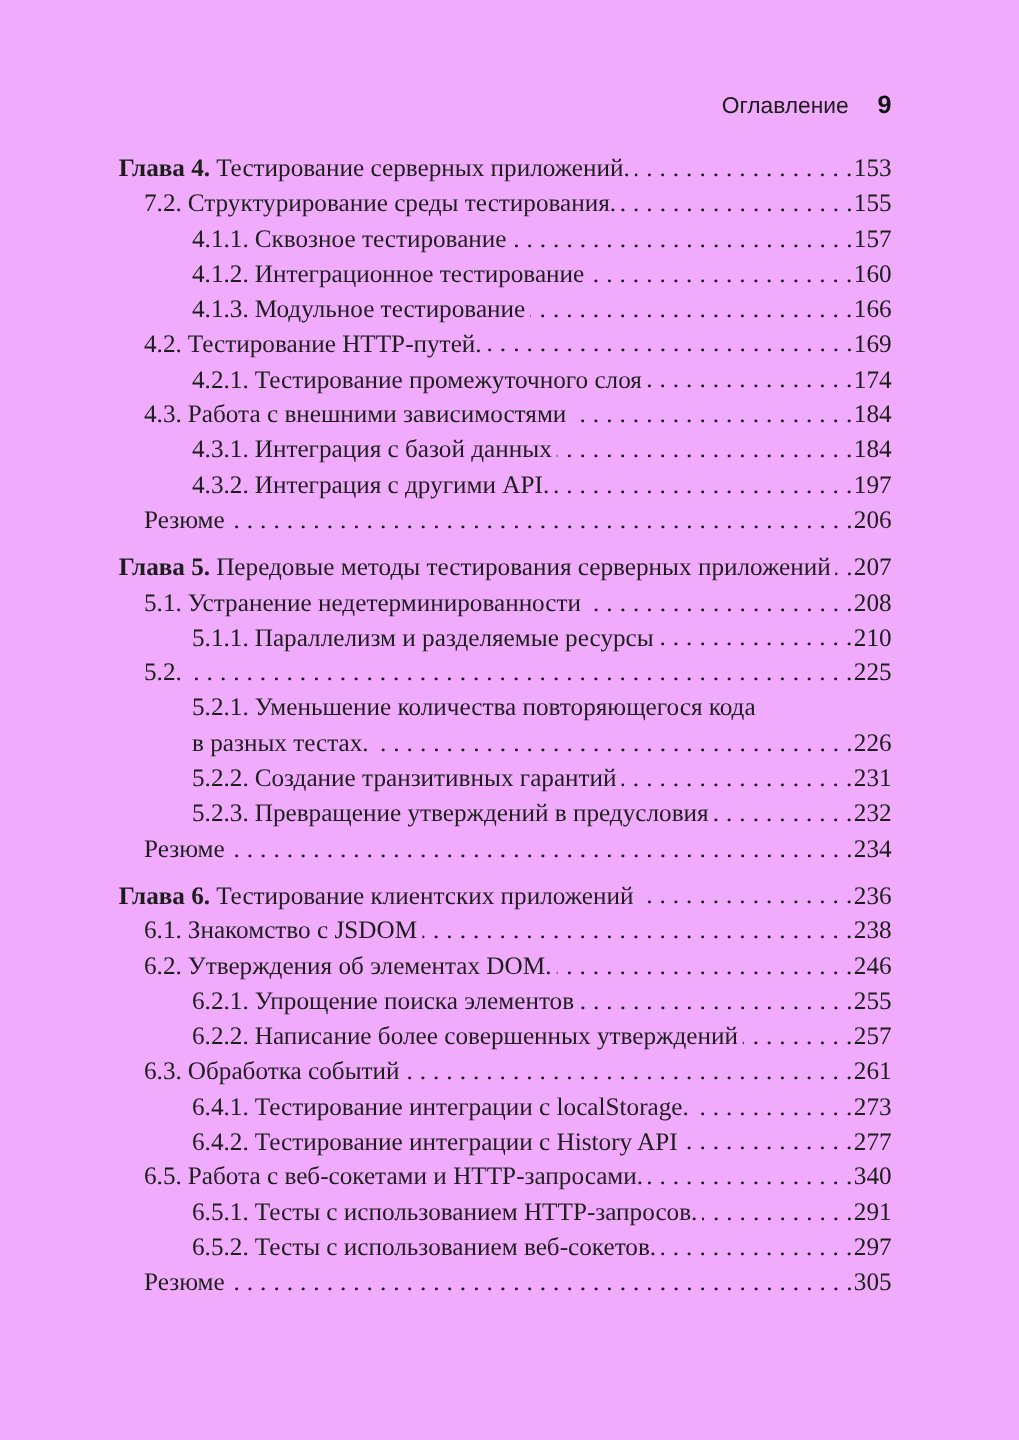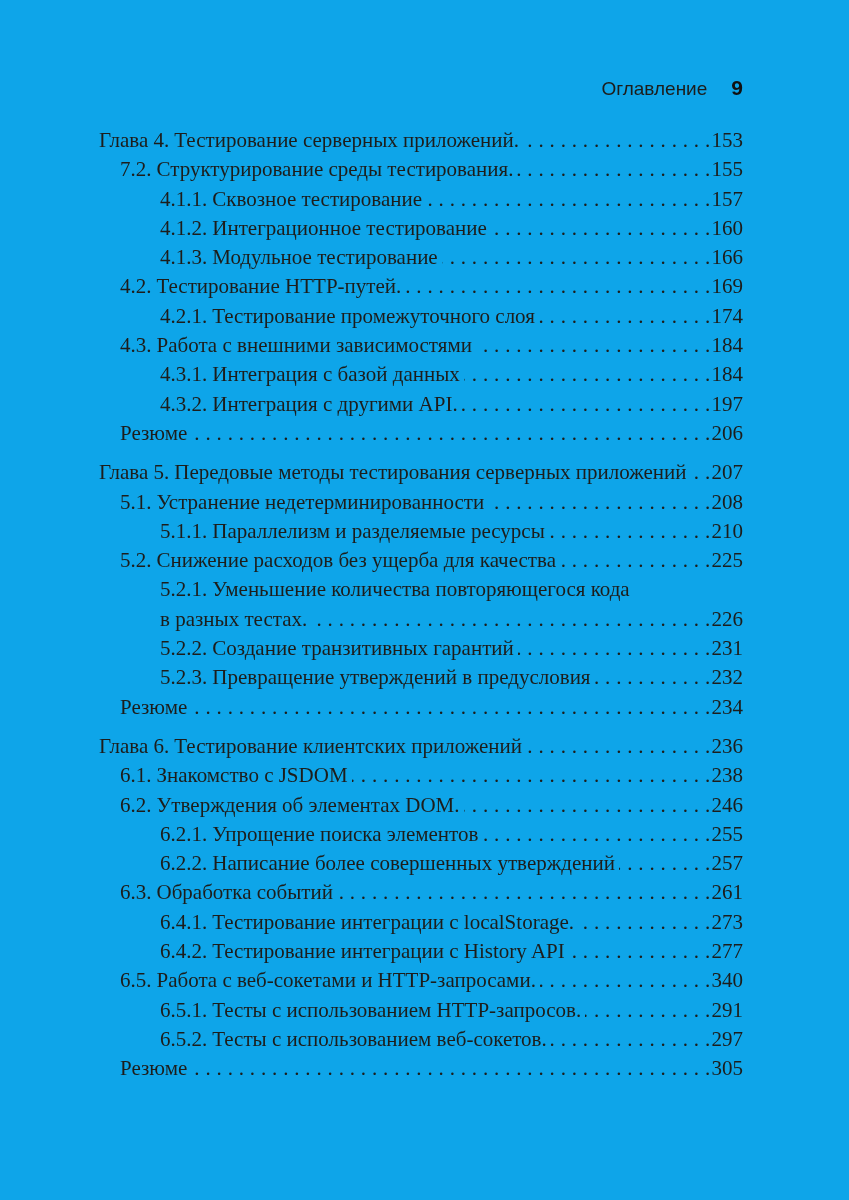--- a/index.html
+++ b/index.html
@@ -4,21 +4,21 @@
 <style>
   html, body {
     margin: 0;
     padding: 0;
     background: #ffffff;
   }
   .page {
     position: relative;
     width: 849px;
     height: 1200px;
-    background: #0ea5e9;
+    background: #f0abfc;
     color: #1d1d1b;
     overflow: hidden;
   }
   
   .page-header {
     position: absolute;
     top: 76px;
     right: 106px;
     display: flex;
     align-items: baseline;
@@ -47,21 +47,21 @@
   }
   .row {
     display: flex;
     align-items: baseline;
   }
   .row.chapter { margin-top: 10px; }
   .toc .row:first-child { margin-top: 0; }
   .row.section { padding-left: 21px; }
   .row.subsection, .row.subsection-cont { padding-left: 61px; }
   .num { white-space: pre; margin-right: 5px; flex-shrink: 0; }
-  .row.chapter .num { font-weight: 400; }
+  .row.chapter .num { font-weight: 700; }
   .title { white-space: pre; flex-shrink: 0; }
   .dots {
     flex: 1 1 auto;
     min-width: 8px;
     overflow: hidden;
     white-space: nowrap;
     direction: rtl;
     margin-left: 4px;
     margin-right: 1px;
   }
@@ -161,21 +161,20 @@
         <span class="pg">208</span>
       </div>
       <div class="row subsection">
         <span class="num">5.1.1.</span>
         <span class="title">Параллелизм и разделяемые ресурсы</span>
         <span class="dots"></span>
         <span class="pg">210</span>
       </div>
       <div class="row section">
         <span class="num">5.2.</span>
-        <span class="title">Снижение расходов без ущерба для качества</span>
         <span class="dots"></span>
         <span class="pg">225</span>
       </div>
       <div class="row subsection">
         <span class="num">5.2.1.</span>
         <span class="title">Уменьшение количества повторяющегося кода</span>
       </div>
       <div class="row subsection-cont">
         <span class="title">в разных тестах.</span>
         <span class="dots"></span>

